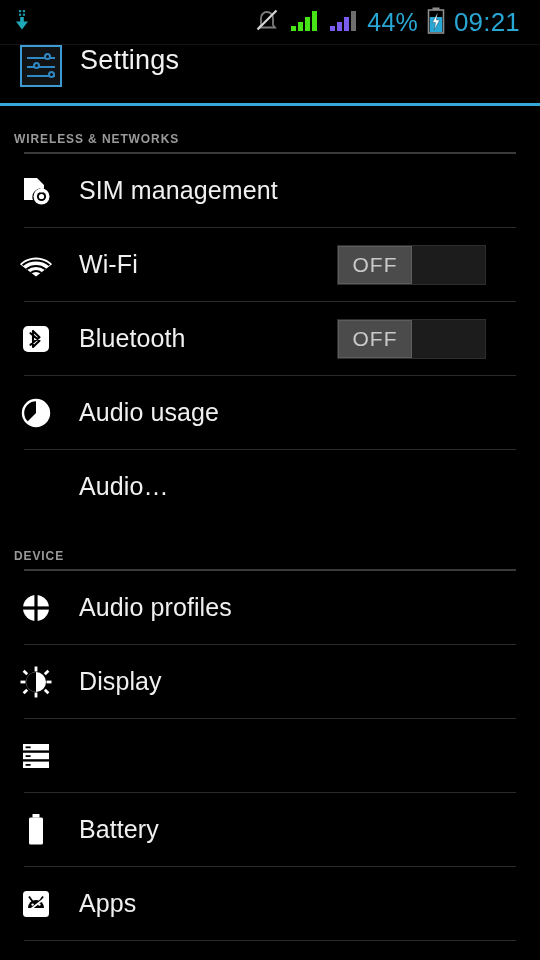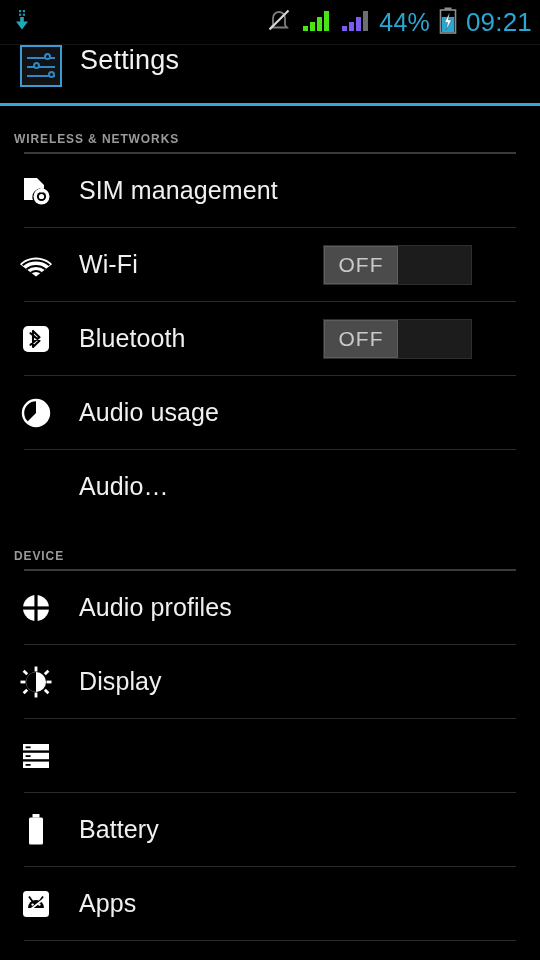--- a/index.html
+++ b/index.html
@@ -10,21 +10,21 @@
     overflow:hidden;
   }
 
   
   .statusbar {
     position:relative;
     height:44px;
     background:#000;
     display:flex;
     align-items:center;
-    padding:0 8px 0 14px;
+    padding:0 20px 0 14px;
   }
   .sb-left { display:flex; align-items:center; gap:8px; }
   .sb-right {
     margin-left:auto;
     display:flex; align-items:center; gap:9px;
   }
   .sb-text {
     color:#29a7d4;
     font-size:25px;
     letter-spacing:0.2px;
@@ -100,21 +100,21 @@
   .row-label {
     color:#f0f0f0;
     font-size:25px;
     font-weight:400;
     letter-spacing:0.1px;
   }
 
   
   .toggle {
     position:absolute;
-    right:68px;
+    right:54px;
     width:149px; height:40px;
     background:#1c1c1c;
     border:1px solid #2e2e2e;
     display:flex; align-items:center;
   }
   .toggle-thumb {
     width:74px; height:38px;
     background:#4b4b4b;
     border:1px solid #5d5d5d;
     display:flex; align-items:center; justify-content:center;

